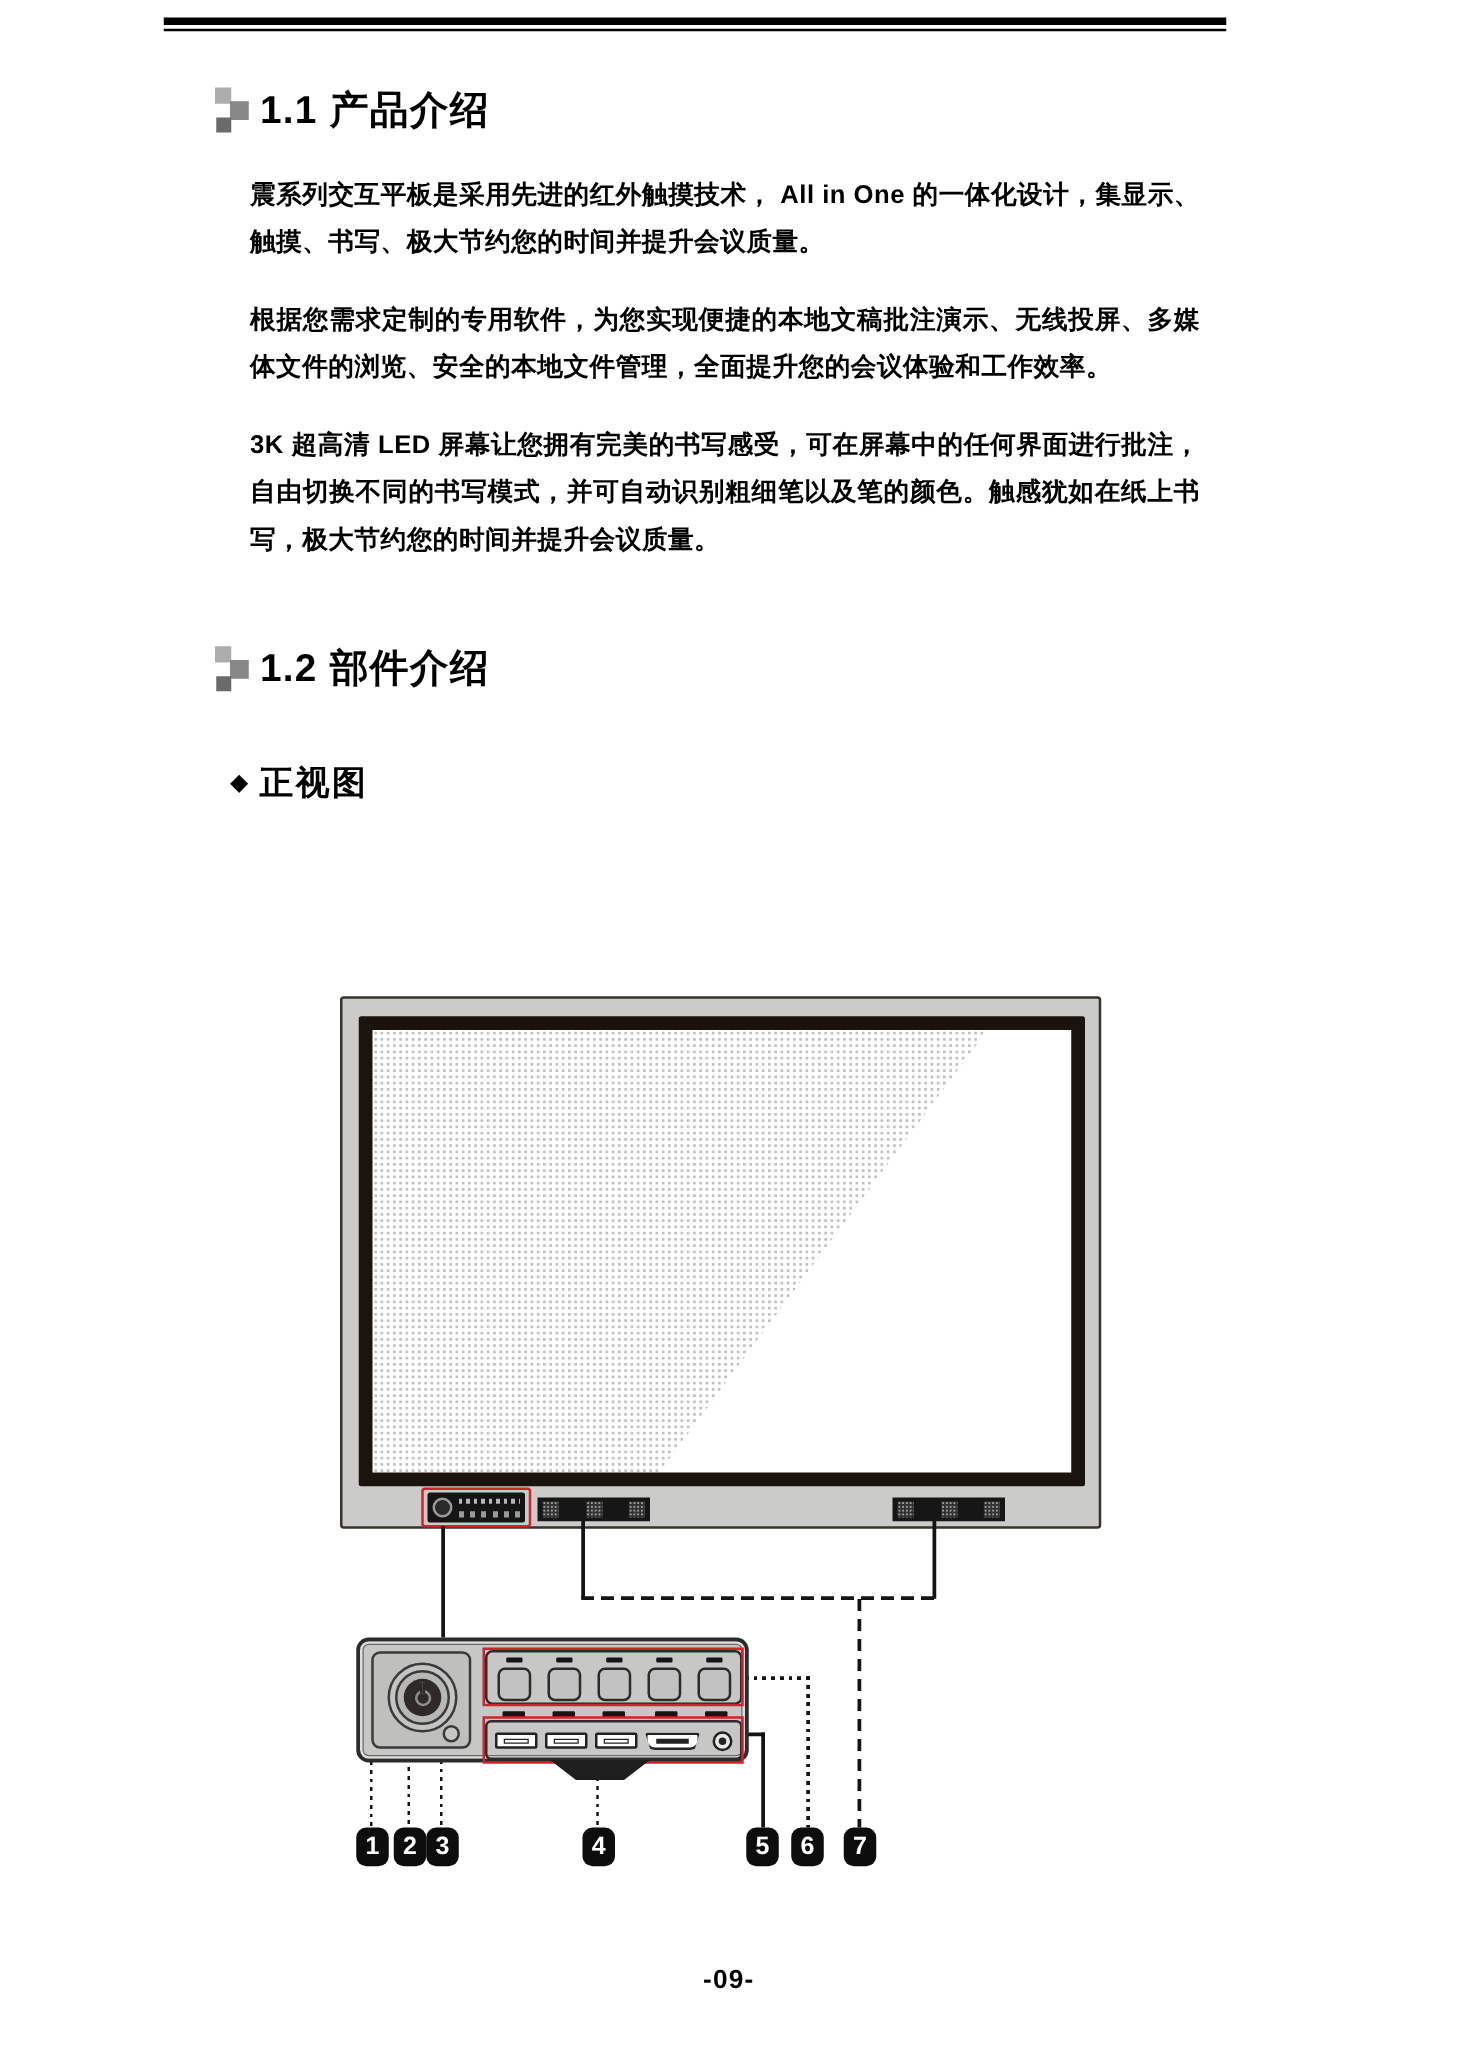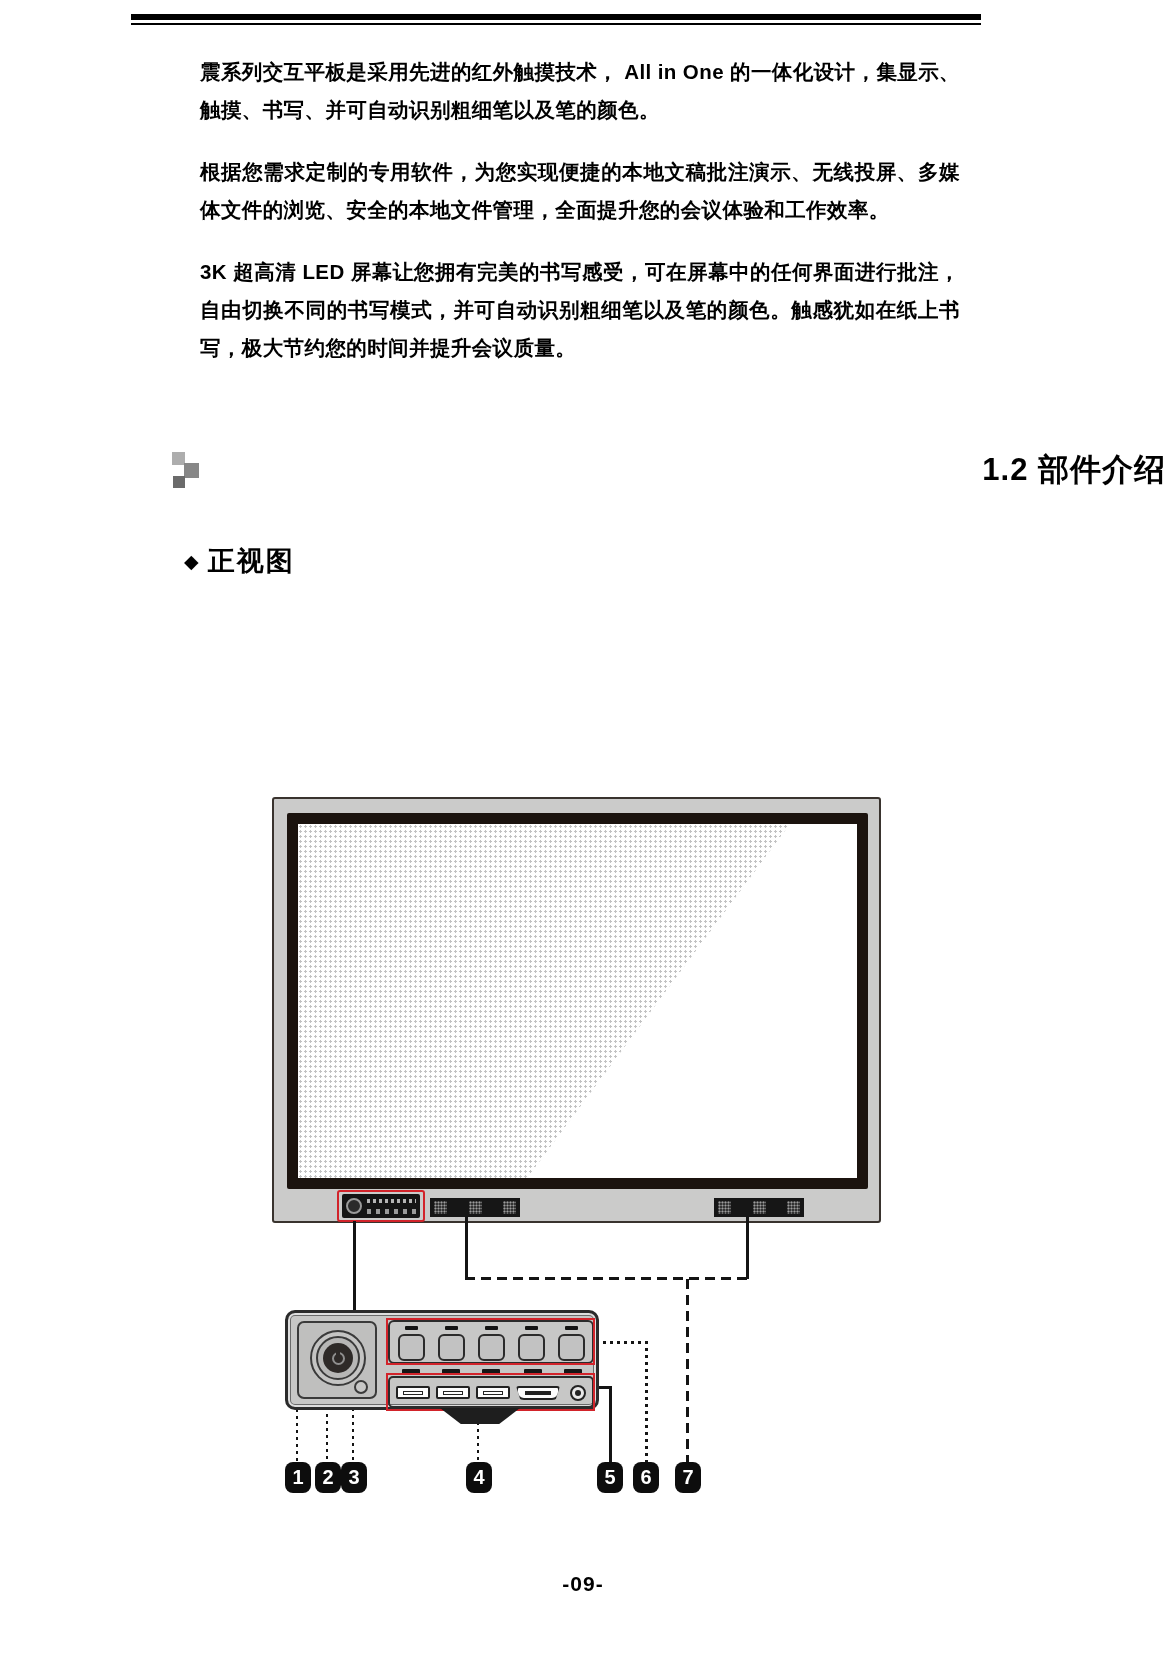--- a/index.html
+++ b/index.html
@@ -14,21 +14,21 @@
   
   .chapter-title {
     margin:102px 0 0 133px;
     font-size:47px; font-weight:900; letter-spacing:3px; color:#000;
   }
   .rule-thick { margin:14px 0 0 131px; width:850px; height:6px; background:#000; }
   .rule-thin  { margin:3px 0 0 131px; width:850px; height:2px; background:#000; }
 
   .sec-heading { display:flex; align-items:center; margin-left:170px; }
   .sec-heading.first { margin-top:42px; }
-  .sec-heading.second { margin-top:82px;justify-content:space-between; }
+  .sec-heading.second { margin-top:63px; }
   .pix-icon { position:relative; width:32px; height:40px; flex:0 0 32px; }
   .pix-icon .s1 { position:absolute; left:2px;  top:2px;  width:13px; height:13px; background:#adadad; }
   .pix-icon .s2 { position:absolute; left:14px; top:13px; width:15px; height:15px; background:#878787; }
   .pix-icon .s3 { position:absolute; left:3px;  top:26px; width:12px; height:12px; background:#6b6b6b; }
   .sec-heading .txt { font-size:31px; font-weight:bold; letter-spacing:1px; margin-left:6px; }
 
   .para {
     margin:24px 0 0 200px; width:760px;
     font-size:20.5px; font-weight:bold; line-height:38px;
     letter-spacing:0.4px; text-align:justify;
@@ -186,21 +186,29 @@
   }
 </style>
 </head>
 <body>
 
 <div class="page">
 
   <div class="rule-thick"></div>
   <div class="rule-thin"></div>
 
-  <p class="para p-first">震系列交互平板是采用先进的红外触摸技术， All in One 的一体化设计，集显示、触摸、书写、并可自动识别粗细笔以及笔的颜色。</p>
+  <div class="sec-heading first">
+    <span class="pix-icon">
+        <i class="s1"></i>
+        <i class="s2"></i>
+        <i class="s3"></i>
+      </span>
+    <span class="txt">1.1 产品介绍</span>
+  </div>
+  <p class="para p-first">震系列交互平板是采用先进的红外触摸技术， All in One 的一体化设计，集显示、触摸、书写、极大节约您的时间并提升会议质量。</p>
   <p class="para">根据您需求定制的专用软件，为您实现便捷的本地文稿批注演示、无线投屏、多媒体文件的浏览、安全的本地文件管理，全面提升您的会议体验和工作效率。</p>
   <p class="para">3K 超高清 LED 屏幕让您拥有完美的书写感受，可在屏幕中的任何界面进行批注，自由切换不同的书写模式，并可自动识别粗细笔以及笔的颜色。触感犹如在纸上书写，极大节约您的时间并提升会议质量。</p>
 
   <div class="sec-heading second">
     <span class="pix-icon">
         <i class="s1"></i>
         <i class="s2"></i>
         <i class="s3"></i>
       </span>
     <span class="txt">1.2 部件介绍</span>

